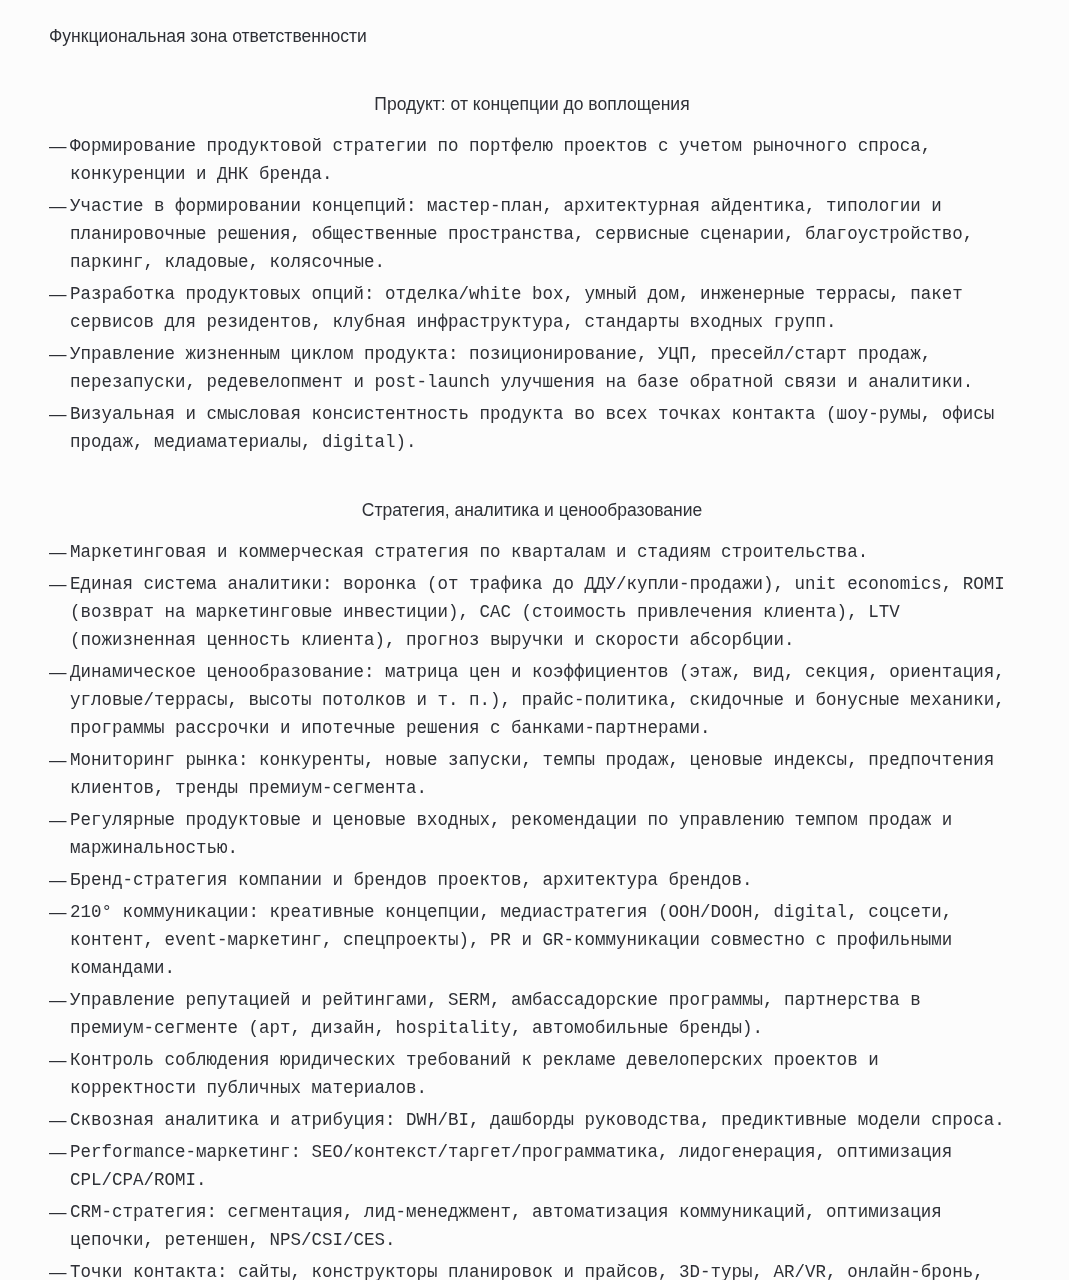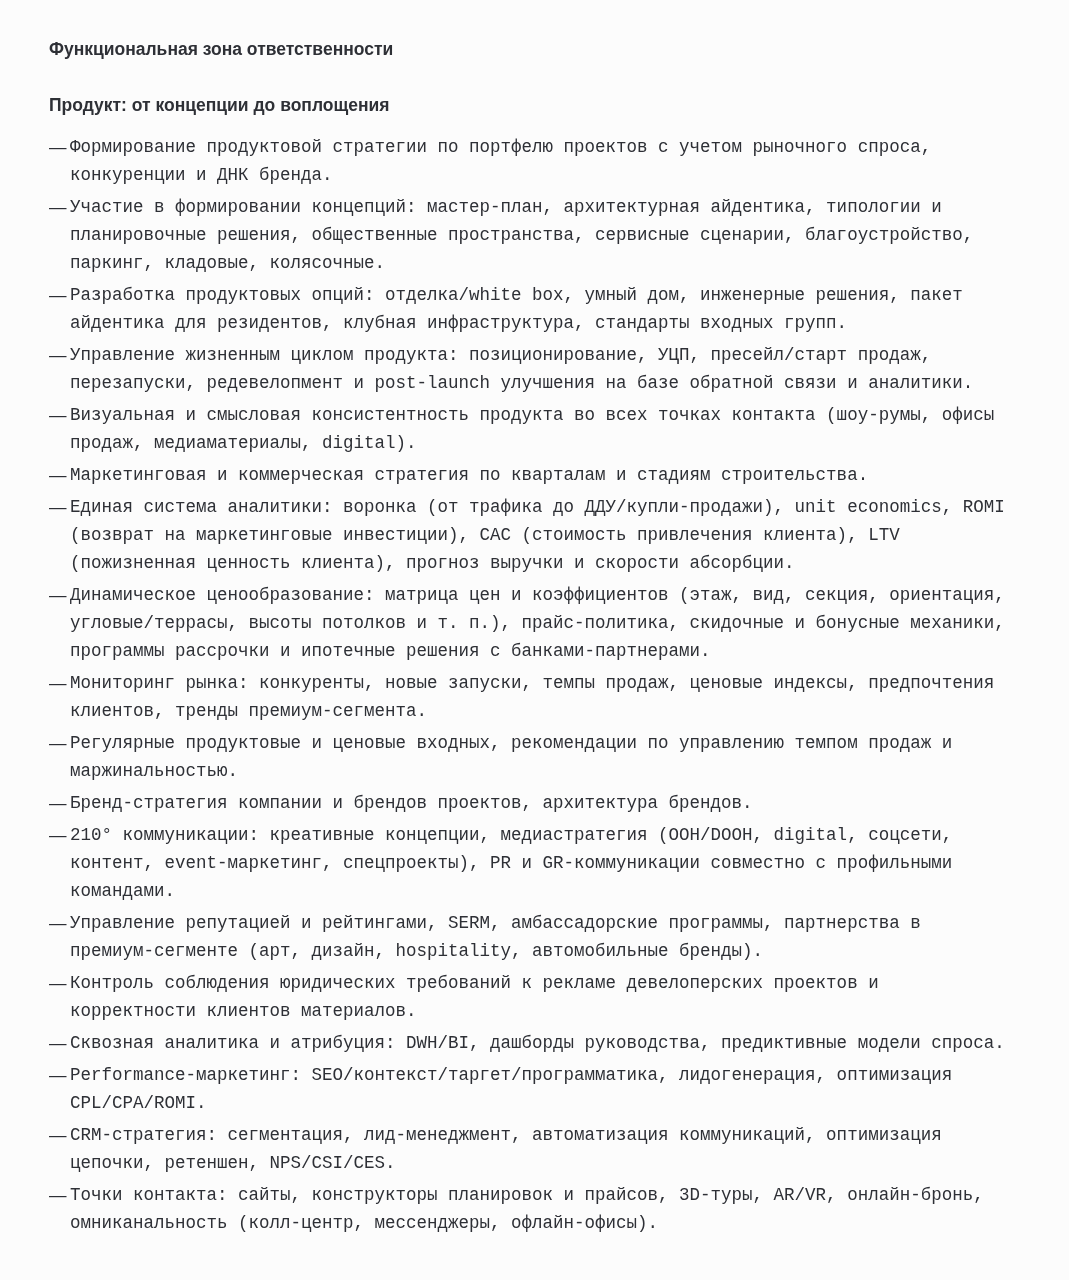--- a/index.html
+++ b/index.html
@@ -17,27 +17,28 @@
     line-height:28px;
     -webkit-font-smoothing:antialiased;
   }
   .doc{
     width:1069px;
     min-height:1280px;
     padding:21px 54px 24px 49px;
   }
   .title{
     font-size:17.5px;
-    font-weight:700;
-    margin:14px 0 13px 0;
+    font-weight:400;
+    margin:1px 0 13px 0;
   }
   .section-heading{
     font-size:17.5px;
-    font-weight:700;
-    margin:28px 0 14px 0;
+    font-weight:400;
+    margin:40px 0 14px 0;
+    text-align:center;
   }
   ul.bullets{
     list-style:none;
     margin:0;
     padding:0;
   }
   ul.bullets li{
     display:flex;
     align-items:flex-start;
     margin:0 0 4px 0;
@@ -62,31 +63,32 @@
         <li>
           <span class="dash">—</span>
           <span class="btext">Формирование продуктовой стратегии по портфелю проектов с учетом рыночного спроса, конкуренции и ДНК бренда.</span>
         </li>
         <li>
           <span class="dash">—</span>
           <span class="btext">Участие в формировании концепций: мастер-план, архитектурная айдентика, типологии и планировочные решения, общественные пространства, сервисные сценарии, благоустройство, паркинг, кладовые, колясочные.</span>
         </li>
         <li>
           <span class="dash">—</span>
-          <span class="btext">Разработка продуктовых опций: отделка/white box, умный дом, инженерные решения, пакет айдентика для резидентов, клубная инфраструктура, стандарты входных групп.</span>
+          <span class="btext">Разработка продуктовых опций: отделка/white box, умный дом, инженерные террасы, пакет сервисов для резидентов, клубная инфраструктура, стандарты входных групп.</span>
         </li>
         <li>
           <span class="dash">—</span>
           <span class="btext">Управление жизненным циклом продукта: позиционирование, УЦП, пресейл/старт продаж, перезапуски, редевелопмент и post-launch улучшения на базе обратной связи и аналитики.</span>
         </li>
         <li>
           <span class="dash">—</span>
           <span class="btext">Визуальная и смысловая консистентность продукта во всех точках контакта (шоу-румы, офисы продаж, медиаматериалы, digital).</span>
         </li>
       </ul>
+      <h2 class="section-heading">Стратегия, аналитика и ценообразование</h2>
       <ul class="bullets">
         <li>
           <span class="dash">—</span>
           <span class="btext">Маркетинговая и коммерческая стратегия по кварталам и стадиям строительства.</span>
         </li>
         <li>
           <span class="dash">—</span>
           <span class="btext">Единая система аналитики: воронка (от трафика до ДДУ/купли-продажи), unit economics, ROMI (возврат на маркетинговые инвестиции), CAC (стоимость привлечения клиента), LTV (пожизненная ценность клиента), прогноз выручки и скорости абсорбции.</span>
         </li>
         <li>
@@ -110,21 +112,21 @@
         <li>
           <span class="dash">—</span>
           <span class="btext">210° коммуникации: креативные концепции, медиастратегия (OOH/DOOH, digital, соцсети, контент, event-маркетинг, спецпроекты), PR и GR-коммуникации совместно с профильными командами.</span>
         </li>
         <li>
           <span class="dash">—</span>
           <span class="btext">Управление репутацией и рейтингами, SERM, амбассадорские программы, партнерства в премиум-сегменте (арт, дизайн, hospitality, автомобильные бренды).</span>
         </li>
         <li>
           <span class="dash">—</span>
-          <span class="btext">Контроль соблюдения юридических требований к рекламе девелоперских проектов и корректности клиентов материалов.</span>
+          <span class="btext">Контроль соблюдения юридических требований к рекламе девелоперских проектов и корректности публичных материалов.</span>
         </li>
       </ul>
       <ul class="bullets">
         <li>
           <span class="dash">—</span>
           <span class="btext">Сквозная аналитика и атрибуция: DWH/BI, дашборды руководства, предиктивные модели спроса.</span>
         </li>
         <li>
           <span class="dash">—</span>
           <span class="btext">Performance-маркетинг: SEO/контекст/таргет/программатика, лидогенерация, оптимизация CPL/CPA/ROMI.</span>

